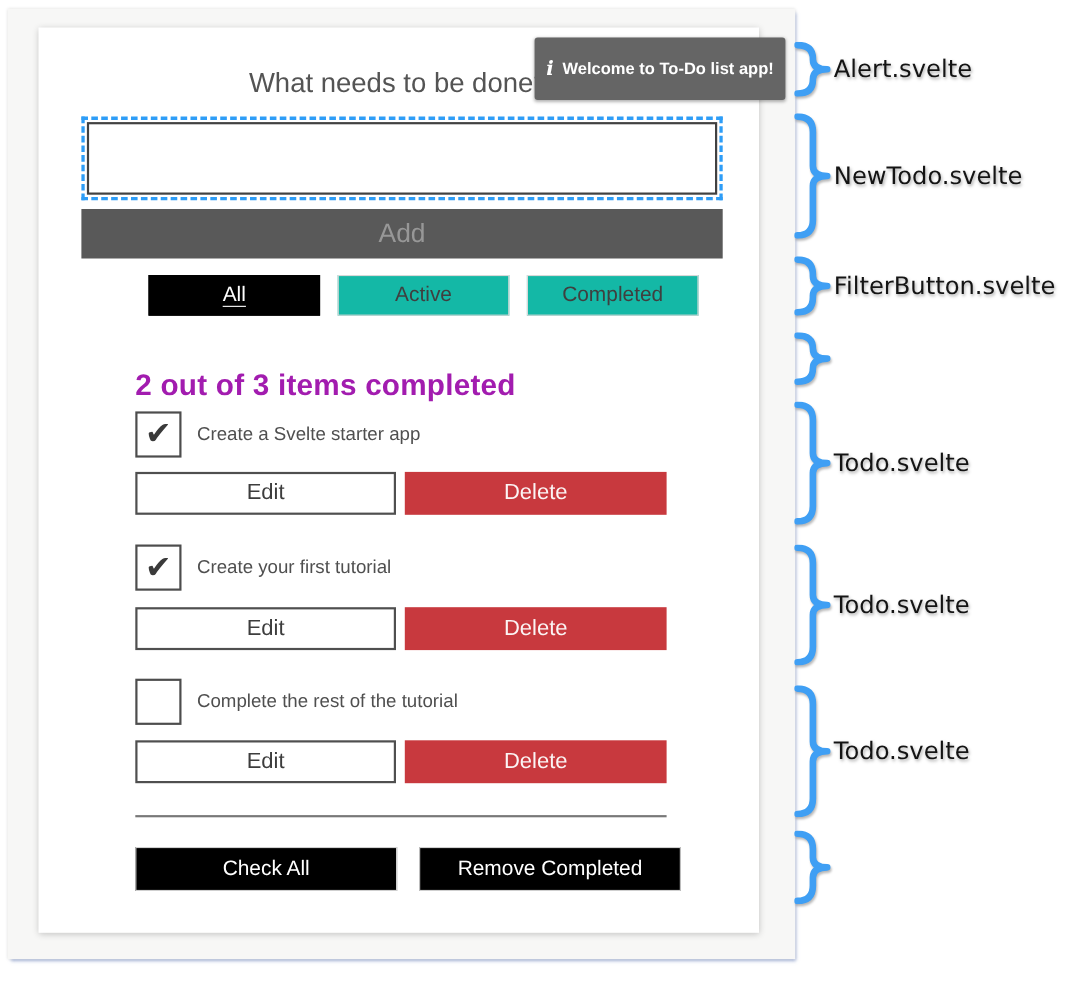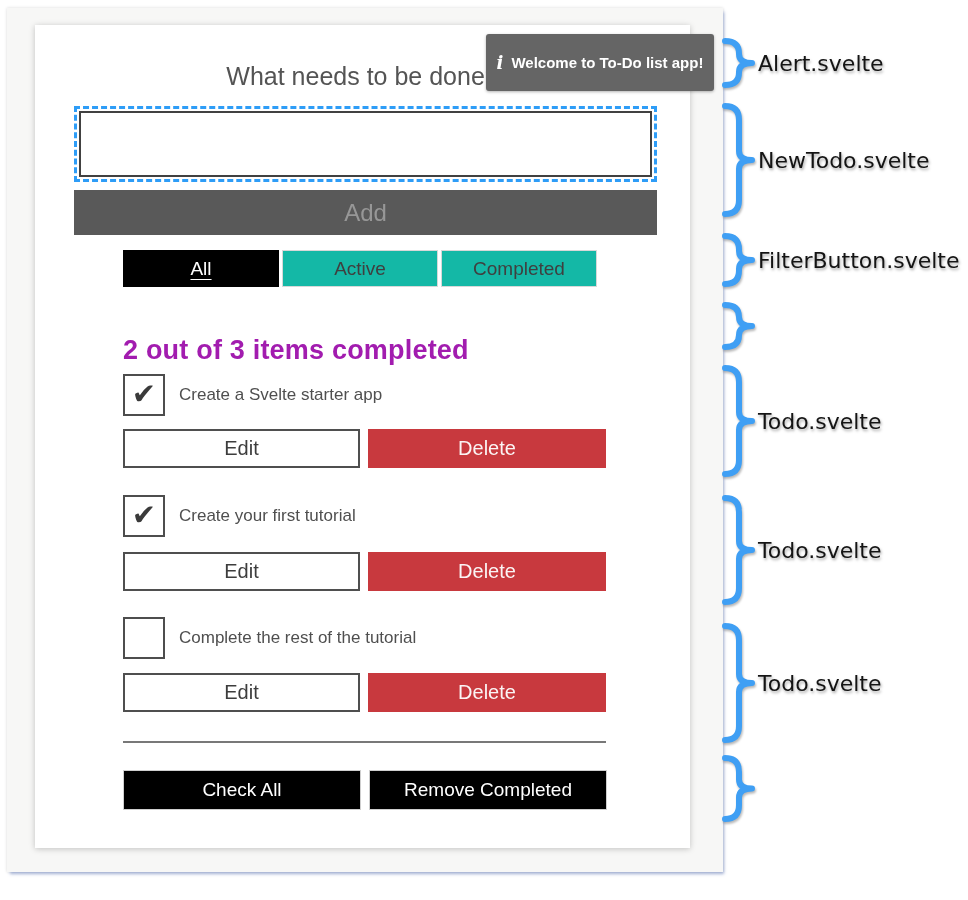--- a/index.html
+++ b/index.html
@@ -50,21 +50,21 @@
     width:100%;height:100%;border:2px solid #414141;background:#fff;
     font-size:22px;padding:0 10px;outline:none;display:block;
   }
 
   .add-btn{
     position:absolute;left:74px;top:190px;width:583px;height:45px;
     background:var(--add-gray,#595959);color:#979797;border:none;
     font-size:24px;font-family:inherit;
   }
 
-  .filters{position:absolute;left:123px;top:250px;display:flex;gap:3px;}
+  .filters{position:absolute;left:135px;top:250px;display:flex;gap:16px;}
   .filter-btn{
     width:156px;height:37px;background:#14b8a6;border:1px solid #d8d8d8;
     color:#3f3f3f;font-size:19px;font-family:inherit;
     display:flex;align-items:center;justify-content:center;
   }
   .filter-btn.selected{
     background:#000;border-color:#000;color:#fff;
     text-decoration:underline;text-underline-offset:4px;
   }
 
@@ -91,21 +91,21 @@
   }
   .delete-btn{
     width:238px;height:39px;background:var(--delete-red,#c8393e);border:none;
     color:#fbf4f4;font-size:20px;font-family:inherit;
   }
 
   .divider{
     position:absolute;left:123px;top:741px;width:483px;height:2px;background:#787878;
   }
 
-  .more-actions{position:absolute;left:123px;top:770px;display:flex;gap:8px;}
+  .more-actions{position:absolute;left:123px;top:770px;display:flex;gap:20px;}
   .action-btn{
     width:238px;height:40px;background:#000;color:#fff;
     border:1px solid #cfcfcf;font-size:19px;font-family:inherit;
   }
 
   
   .annotation{
     position:absolute;left:722px;display:flex;align-items:center;z-index:7;
   }
   .brace{

